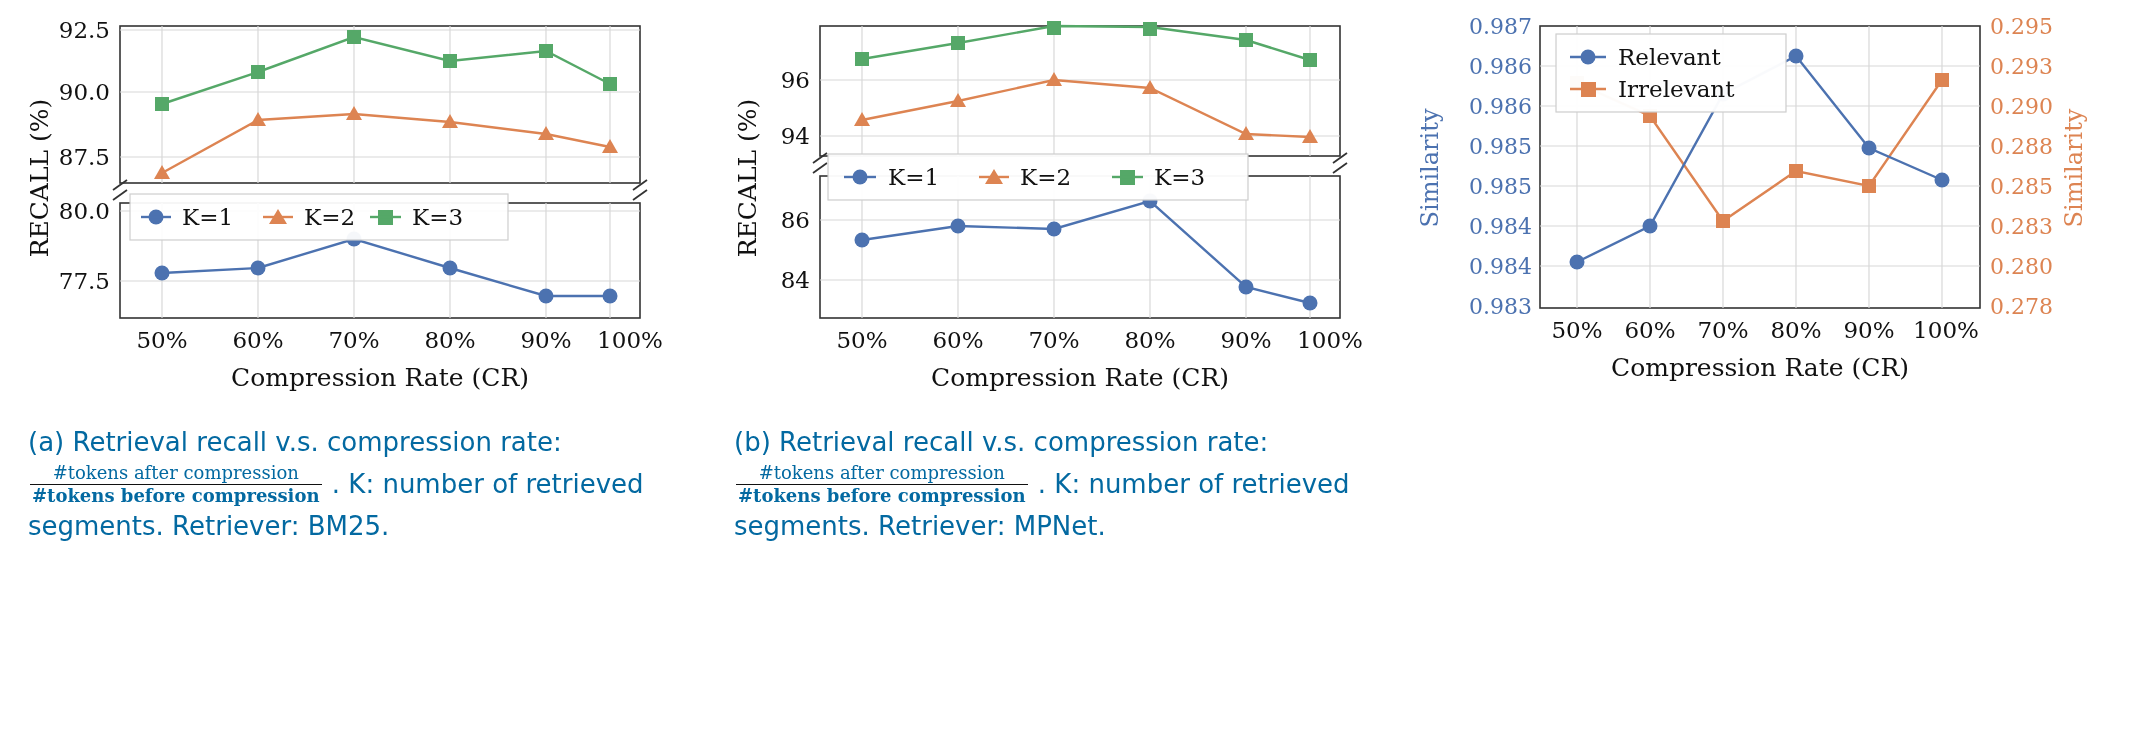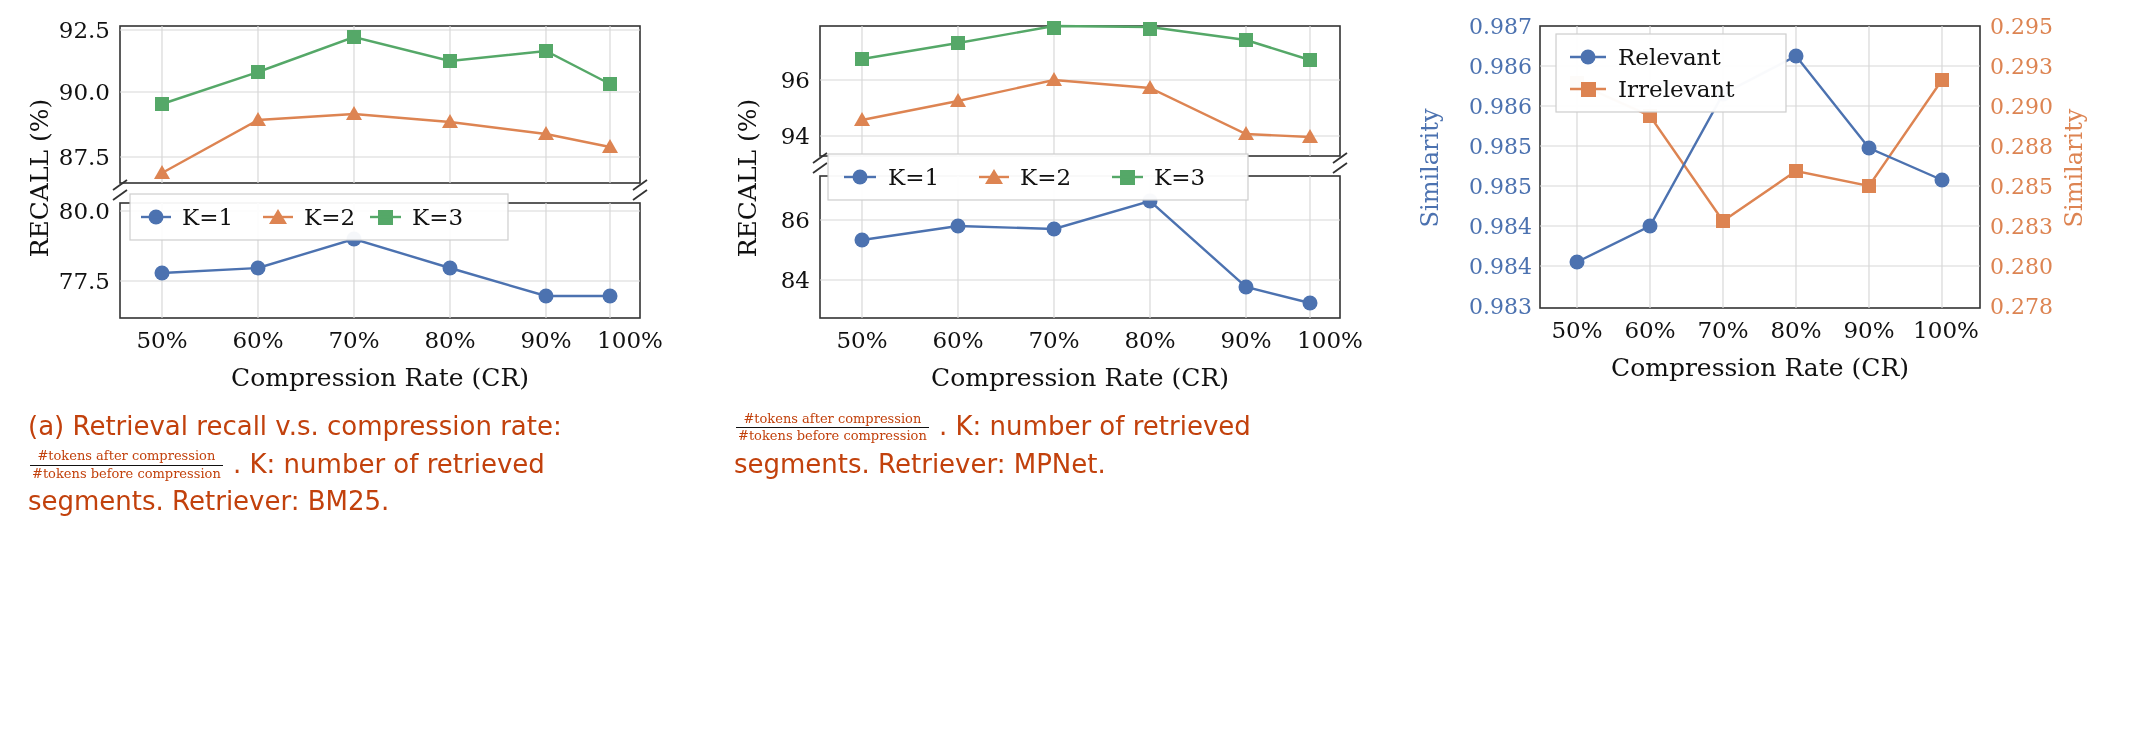--- a/index.html
+++ b/index.html
@@ -4,24 +4,24 @@
 <style>
   html,body{margin:0;padding:0;background:#ffffff;}
   body{width:2142px;height:744px;font-family:"DejaVu Sans",sans-serif;color:#000;}
   .figure{display:flex;width:2142px;height:744px;box-sizing:border-box;padding:8px 10px 0 10px;}
   .panel{display:flex;flex-direction:column;}
   .panel-a{width:700px;}
   .panel-b{width:700px;}
   .panel-c{width:720px;}
   .plotwrap{position:relative;}
   svg{display:block;}
-  .caption{font-family:"DejaVu Sans",sans-serif;font-size:26px;line-height:1.45;color:#c2410c;padding-right:28px;}
-  .caption .frac{display:inline-block;vertical-align:middle;text-align:center;font-family:"DejaVu Serif",serif;font-size:13px;line-height:1.25;margin:0 2px;}
+  .caption{font-family:"DejaVu Sans",sans-serif;font-size:26px;line-height:1.45;color:#0369a1;padding-right:28px;margin-top:16px;}
+  .caption .frac{display:inline-block;vertical-align:middle;text-align:center;font-family:"DejaVu Serif",serif;font-size:18px;line-height:1.25;margin:0 2px;}
   .caption .frac .num{border-bottom:1.5px solid #111;padding:0 2px;display:block;}
-  .caption .frac .den{padding:0 2px;display:block;}
+  .caption .frac .den{padding:0 2px;display:block;font-weight:bold;}
   .cap-a{padding-left:18px;}
   .cap-b{padding-left:24px;}
   .cap-c{padding-left:20px;}
   .captxt{display:inline;}
 </style>
 </head>
 <body>
 
 <div class="figure">
 
@@ -237,20 +237,21 @@
           <text x="344" y="340">70%</text>
           <text x="440" y="340">80%</text>
           <text x="536" y="340">90%</text>
           <text x="620" y="340">100%</text>
         </g>
         <text x="370" y="378" font-family="DejaVu Serif, serif" font-size="25" fill="#111" text-anchor="middle">Compression Rate (CR)</text>
         <text x="46" y="170" font-family="DejaVu Serif, serif" font-size="25" fill="#111" text-anchor="middle" transform="rotate(-90 46 170)">RECALL (%)</text>
       </svg>
     </div>
     <div class="caption cap-b">
+      <span class="captxt">(b) Retrieval recall v.s. compression rate:</span>
       <span class="frac">
         <span class="num">#tokens after compression</span>
         <span class="den">#tokens before compression</span>
       </span>
       <span class="captxt">. K: number of retrieved segments. Retriever: MPNet.</span>
     </div>
   </div>
 
   <div class="panel panel-c">
     <div class="plotwrap">

